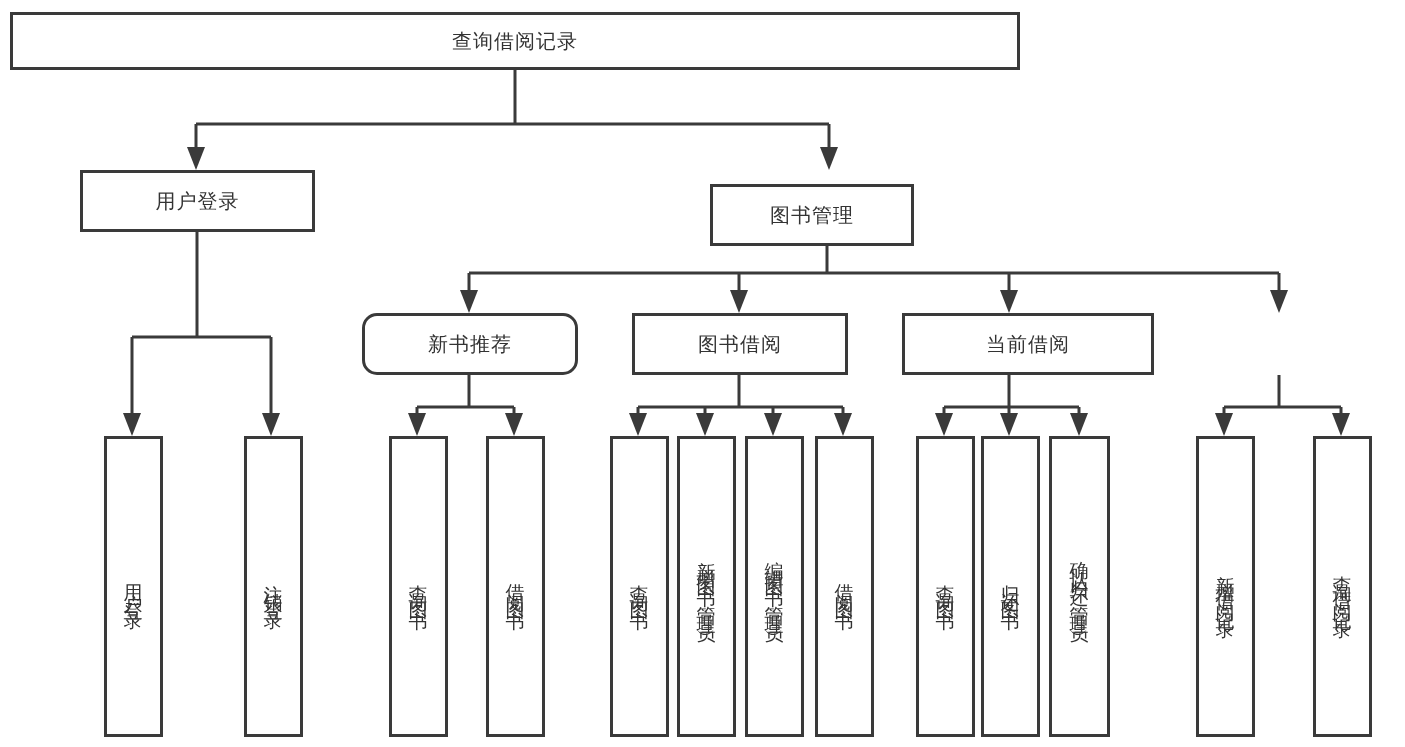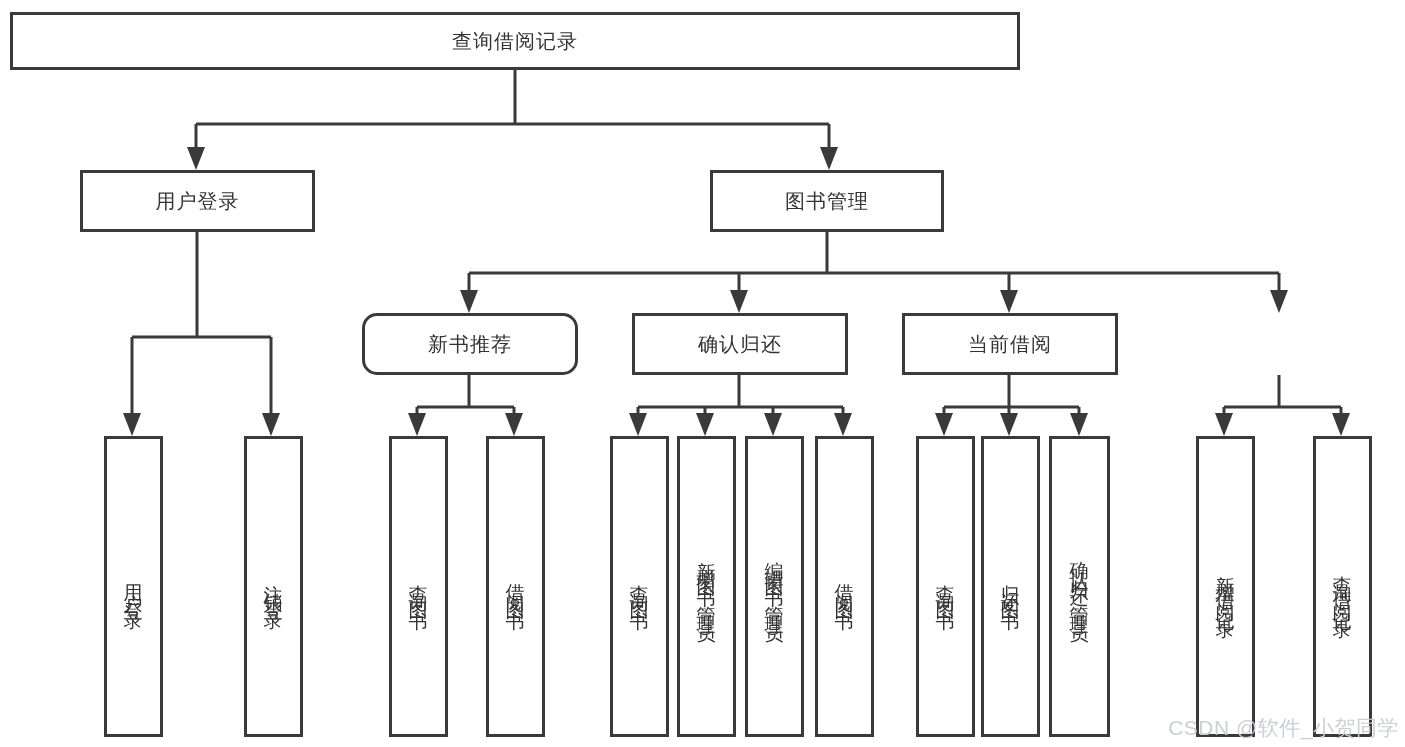--- a/index.html
+++ b/index.html
@@ -24,24 +24,24 @@
   }
   .connector-svg{position:absolute;left:0;top:0;}
   .watermark{
     position:absolute;top:714px;right:6px;z-index:5;
     color:#c9ccd1;font-size:21px;letter-spacing:0.5px;opacity:0.95;
   }
 
   
   #n-root{left:10px;top:12px;width:1010px;height:58px;}
   #n-userlogin{left:80px;top:170px;width:235px;height:62px;}
-  #n-bookmgmt{left:710px;top:170px;width:234px;height:62px;}
+  #n-bookmgmt{left:710px;top:184px;width:204px;height:62px;}
   #n-newbook{left:362px;top:313px;width:216px;height:62px;border-radius:15px;}
   #n-bookborrow{left:632px;top:313px;width:216px;height:62px;}
-  #n-currborrow{left:902px;top:313px;width:216px;height:62px;}
+  #n-currborrow{left:902px;top:313px;width:252px;height:62px;}
   #n-records{left:1172px;top:313px;width:216px;height:62px;}
 
   #l-g1a{left:104px;}  #l-g1b{left:244px;}
   #l-g2a{left:389px;}  #l-g2b{left:486px;}
   #l-g3a{left:610px;}  #l-g3b{left:677px;} #l-g3c{left:745px;} #l-g3d{left:815px;}
   #l-g4a{left:916px;}  #l-g4b{left:981px;} #l-g4c{left:1049px;width:61px;}
   #l-g5a{left:1196px;} #l-g5b{left:1313px;}
 </style>
 </head>
 <body>
@@ -92,21 +92,21 @@
     <span>用户登录</span>
   </div>
   <div class="box" id="n-bookmgmt">
     <span>图书管理</span>
   </div>
 
   <div class="box" id="n-newbook">
     <span>新书推荐</span>
   </div>
   <div class="box" id="n-bookborrow">
-    <span>确认归还</span>
+    <span>图书借阅</span>
   </div>
   <div class="box" id="n-currborrow">
     <span>当前借阅</span>
   </div>
 
   <div class="leaf" id="l-g1a">
     <span class="vtext">用户登录</span>
   </div>
   <div class="leaf" id="l-g1b">
     <span class="vtext">注销登录</span>
@@ -142,15 +142,14 @@
     <span class="vtext">确认归还（管理员）</span>
   </div>
 
   <div class="leaf" id="l-g5a">
     <span class="vtext">新增借阅记录</span>
   </div>
   <div class="leaf" id="l-g5b">
     <span class="vtext">查询借阅记录</span>
   </div>
 
-  <div class="watermark">CSDN @软件_小贺同学</div>
 
 </div>
 
 </body></html>

